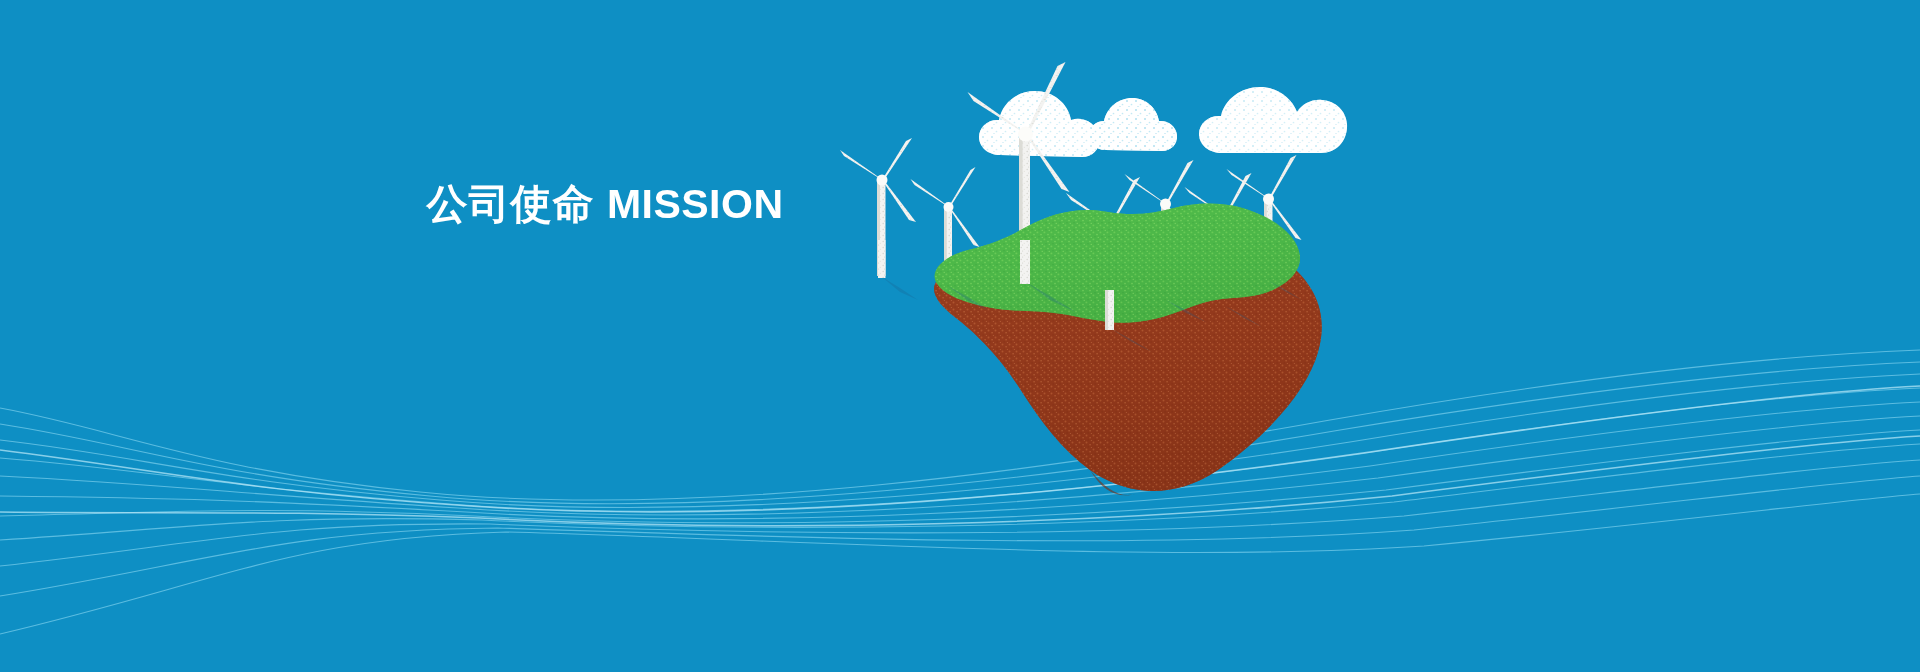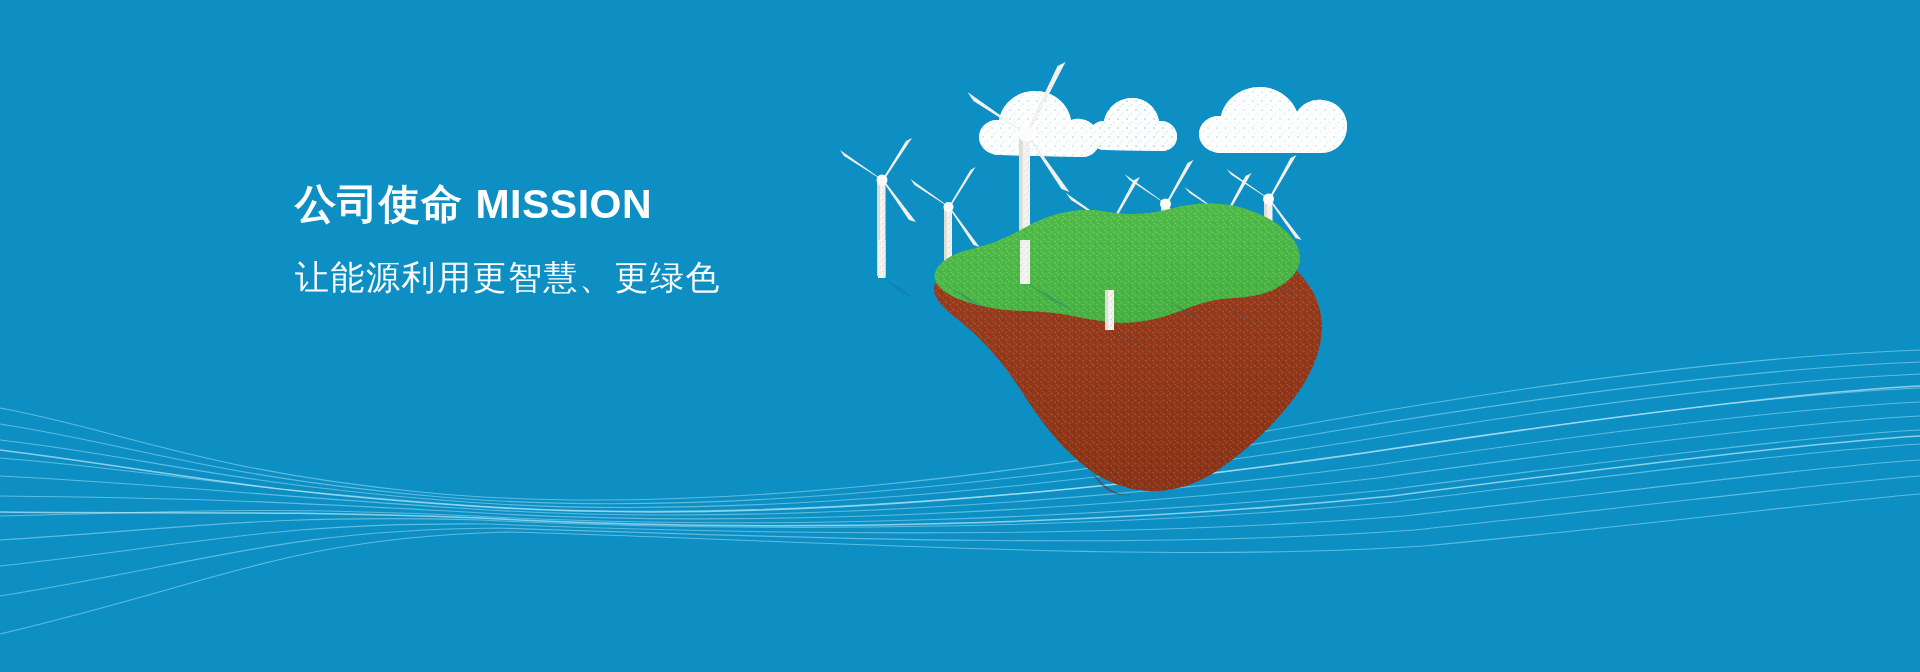--- a/index.html
+++ b/index.html
@@ -4,21 +4,21 @@
 <style>
   * { margin:0; padding:0; box-sizing:border-box; }
   html,body { width:1920px; height:672px; overflow:hidden; }
   body {
     font-family:"Liberation Sans", sans-serif;
     background:#0e8fc4;
     position:relative;
   }
   #banner {
     position:absolute; left:0; top:0; width:1920px; height:672px;
-    background:#0e8fc4; overflow:hidden;
+    background:#0e8fc4; overflow:hidden;text-align:center;
   }
   #waves { position:absolute; left:0; top:0; width:1920px; height:672px; }
   #scene  { position:absolute; left:0; top:0; width:1920px; height:672px; }
 
   #text-block {
     position:absolute; left:295px; top:180px; width:620px;
     z-index:5;
   }
   #mission-title {
     font-size:41px; font-weight:bold; color:#ffffff;
@@ -278,16 +278,15 @@
       <rect x="1106" y="290" width="8" height="40" fill="url(#speckleMetal)"></rect>
       <rect x="1105" y="290" width="3" height="40" fill="#dcdcd6"></rect>
     </g>
   </svg>
 
   <div id="text-block">
     <div id="mission-title">
       <span>公司使命</span>
       <span class="en">MISSION</span>
     </div>
-    <div id="mission-subtitle">让能源利用更智慧、更绿色</div>
   </div>
 
 </div>
 
 </body></html>

